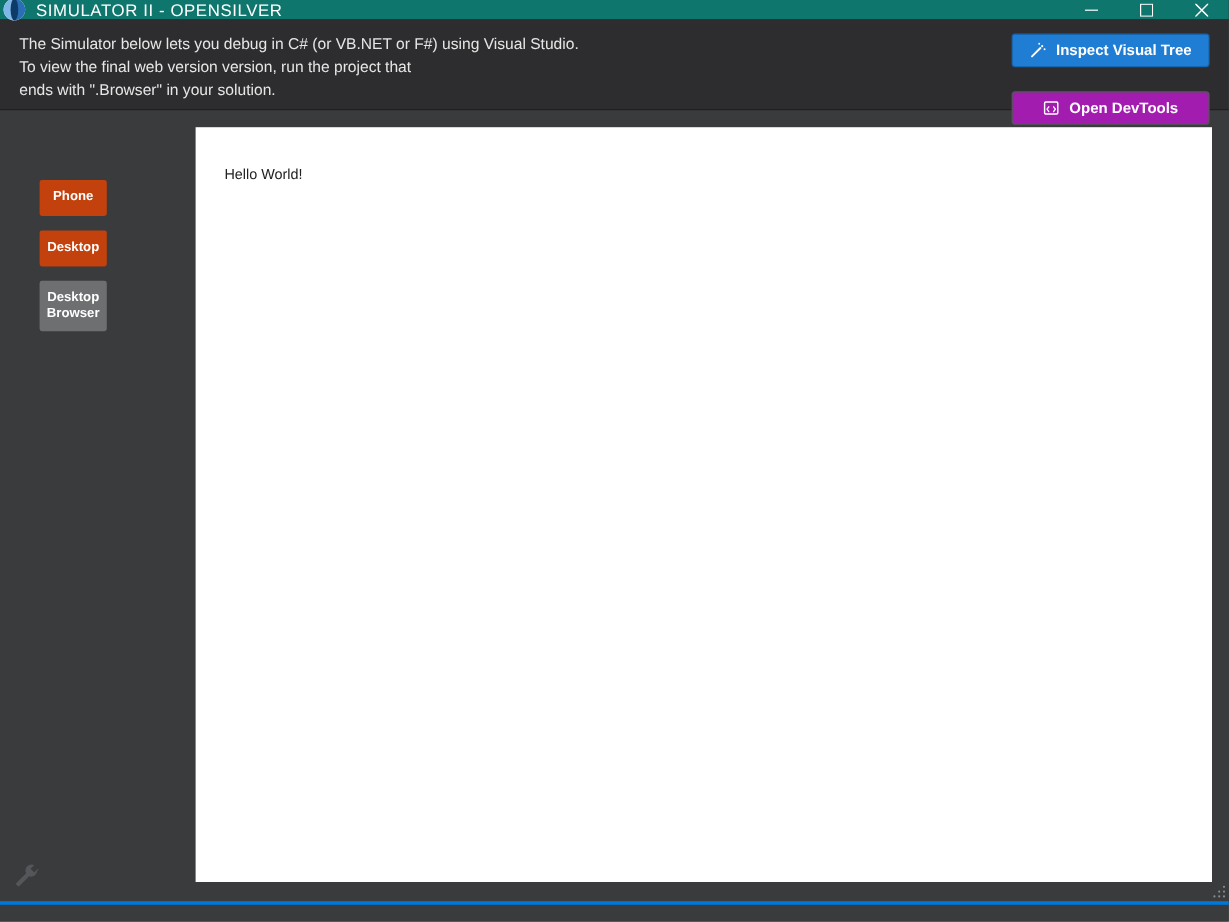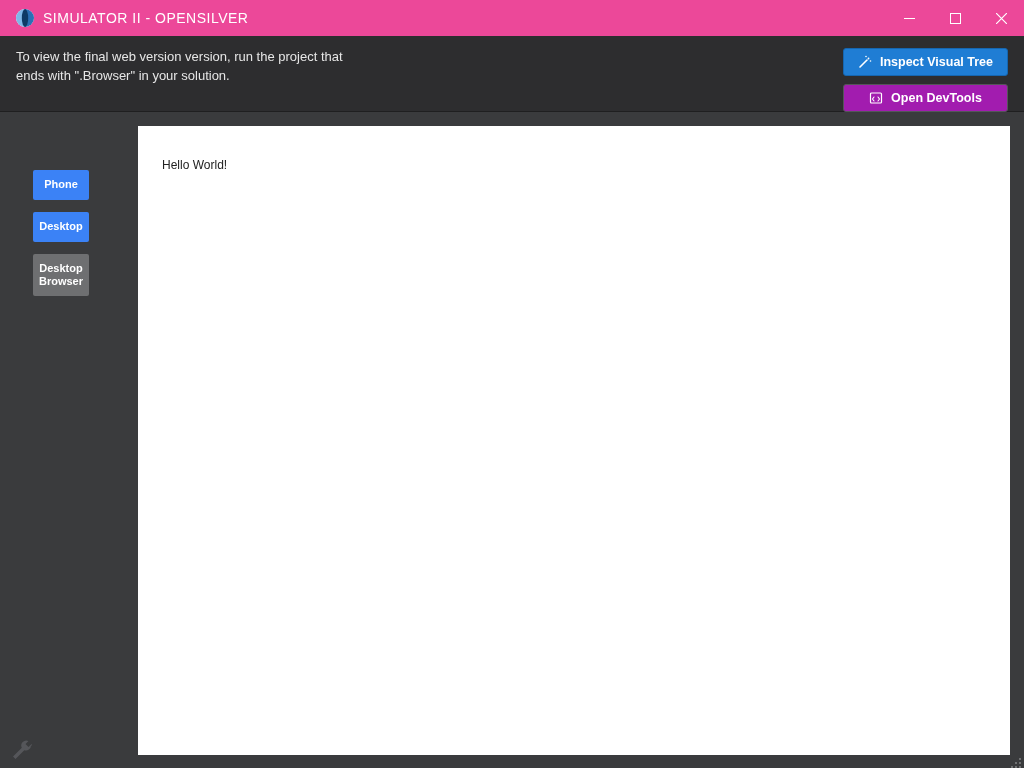--- a/index.html
+++ b/index.html
@@ -6,25 +6,25 @@
   html, body {
     width: 1024px;
     height: 768px;
     font-family: "Segoe UI", Arial, sans-serif;
     overflow: hidden;
     background: #3a3b3d;
     color: #e6e6e6;
   }
   
   .titlebar {
-    height: 36px;
-    background: #ec4899;
+    height: 16px;
+    background: #0f766e;
     display: flex;
     align-items: center;
-    padding: 0 0 0 15px;
+    padding: 0 0 0 2px;
   }
   .titlebar .app-icon {
     width: 20px; height: 20px;
     margin-right: 8px;
     display: inline-flex; align-items: center; justify-content: center;
   }
   .titlebar .title {
     color: #ffffff;
     font-size: 14px;
     letter-spacing: 0.5px;
@@ -48,21 +48,21 @@
   }
   .infobar .msg {
     font-size: 13px;
     line-height: 1.45;
     color: #e6e6e6;
     flex: 1;
   }
   .infobar .actions {
     display: flex;
     flex-direction: column;
-    gap: 8px;
+    gap: 20px;
     margin-left: 20px;
   }
   .btn {
     display: inline-flex;
     align-items: center;
     justify-content: center;
     gap: 8px;
     border-radius: 3px;
     padding: 6px 14px;
     font-size: 12.5px;
@@ -98,21 +98,21 @@
     padding-top: 58px;
     display: flex;
     flex-direction: column;
     align-items: center;
     gap: 12px;
     position: relative;
   }
   .device-btn {
     width: 56px;
     min-height: 30px;
-    background: #3b82f6;
+    background: #c2410c;
     color: #ffffff;
     font-size: 11px;
     font-weight: 600;
     display: flex; align-items: center; justify-content: center;
     text-align: center;
     border-radius: 2px;
     padding: 8px 4px;
     line-height: 1.2;
   }
   .device-btn.active {
@@ -123,20 +123,21 @@
     position: absolute;
     bottom: 8px;
     left: 10px;
     width: 24px; height: 24px;
     color: #5a5b5d;
   }
   .canvas-wrap {
     flex: 1;
     padding: 14px 14px 16px 16px;
     position: relative;
+    margin-left: 25px;
   }
   .canvas {
     background: #ffffff;
     width: 100%;
     height: 100%;
     position: relative;
   }
   .canvas .content {
     position: absolute;
     top: 32px; left: 24px;
@@ -184,20 +185,21 @@
     <div class="win-btn">
       <svg width="11" height="11" viewBox="0 0 11 11">
           <path d="M0 0 L11 11 M11 0 L0 11" stroke="#fff" stroke-width="1.2"></path>
         </svg>
     </div>
   </div>
 </div>
 
 <div class="infobar">
   <div class="msg">
+    <div>The Simulator below lets you debug in C# (or VB.NET or F#) using Visual Studio.</div>
     <div>To view the final web version version, run the project that</div>
     <div>ends with ".Browser" in your solution.</div>
   </div>
   <div class="actions">
     <div class="btn btn-primary">
       <span class="icon">
         <svg viewBox="0 0 14 14" width="14" height="14">
           <path d="M2 12 L9 5" stroke="#fff" stroke-width="1.6" stroke-linecap="round"></path>
           <circle cx="10.5" cy="3.5" r="0.9" fill="#fff"></circle>
           <circle cx="12.5" cy="6" r="0.8" fill="#fff"></circle>

